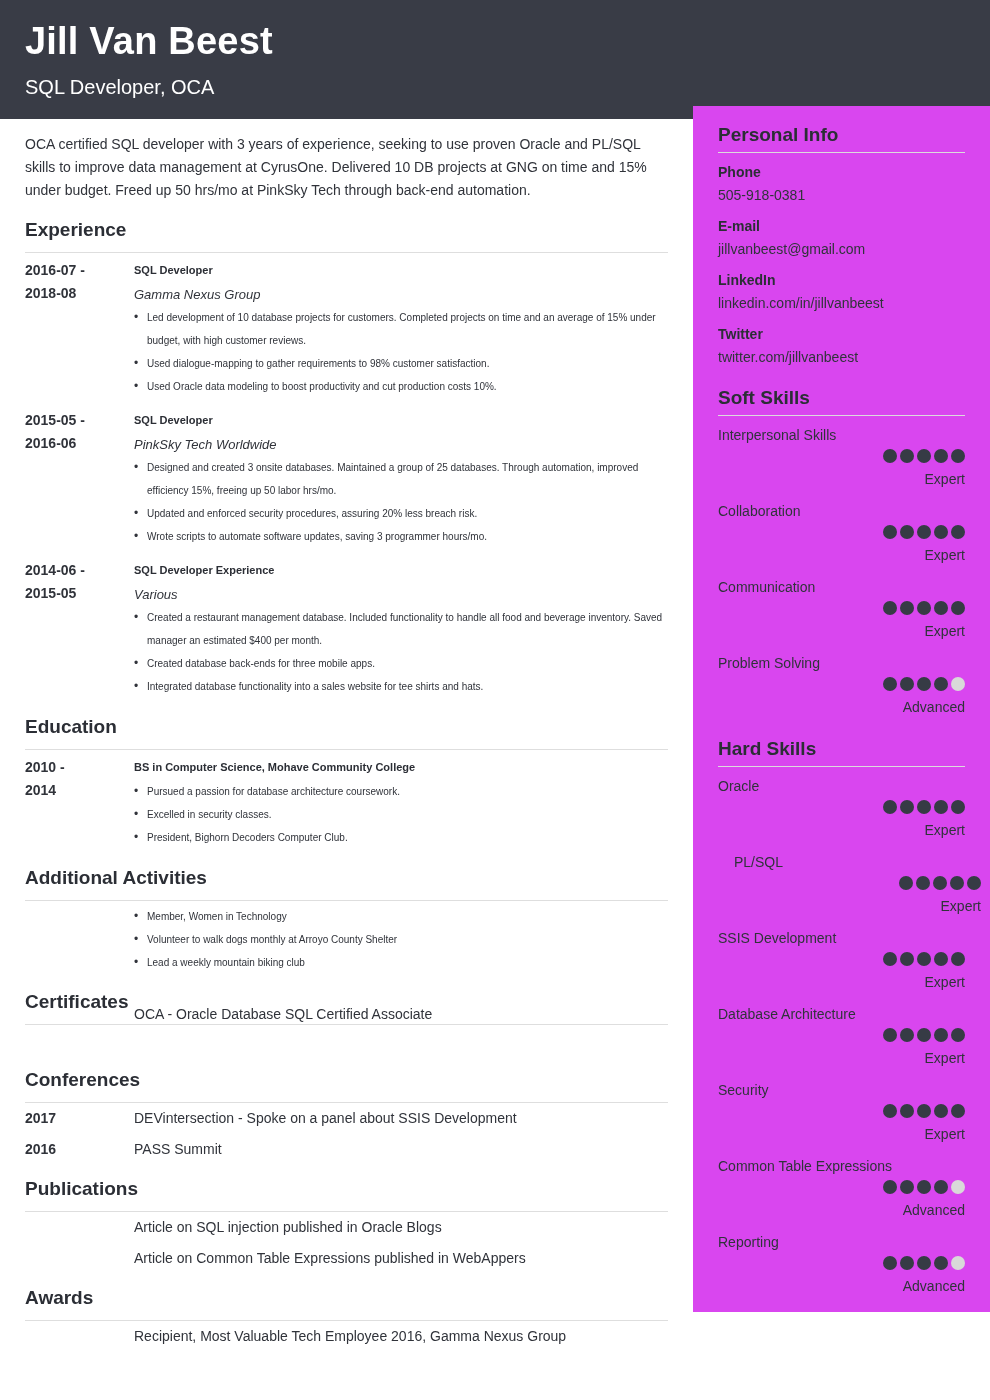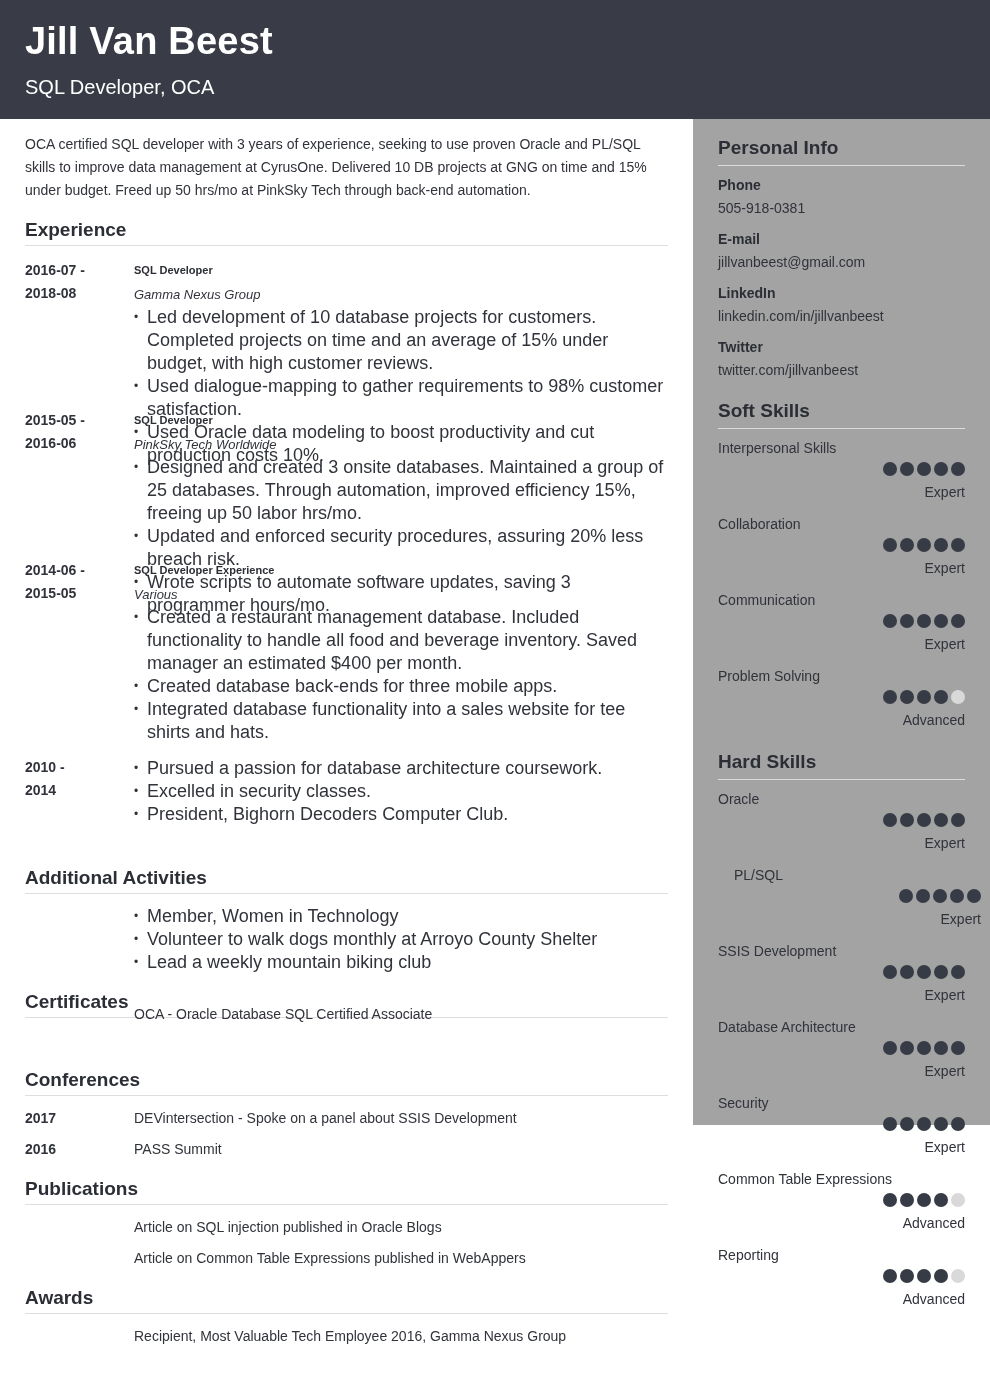--- a/index.html
+++ b/index.html
@@ -13,52 +13,52 @@
     .header .name {
       position: absolute; left: 25px; top: 20px;
       font-size: 38px; font-weight: bold; letter-spacing: 0.2px;
     }
     .header .title {
       position: absolute; left: 25px; top: 76px;
       font-size: 20px; font-weight: normal;
     }
 
     .sidebar {
-      position: absolute; left: 693px; top: 119px; width: 297px; height: 1006px;
-      background: #a3a3a3;
+      position: absolute; left: 693px; top: 106px; width: 297px; height: 1206px;
+      background: #d946ef;
     }
     .main {
       position: absolute; left: 0; top: 119px; width: 693px; height: 1281px;
       background: #ffffff;
     }
 
     .summary {
       position: absolute; left: 25px; top: 14px; width: 640px;
       font-size: 14px; line-height: 23px; color: #30333a;
     }
 
     .section-title {
       position: absolute; left: 25px; width: 643px;
       font-size: 19px; font-weight: bold; color: #2b2e35;
-      padding-bottom: 3px; border-bottom: 1px solid #dedede;
+      padding-bottom: 10px; border-bottom: 1px solid #dedede;
       line-height: 24px;
     }
 
     .entry { position: absolute; left: 25px; width: 643px; }
     .entry .date {
       position: absolute; left: 0; top: 0; width: 100px;
       font-size: 14px; font-weight: bold; line-height: 23px; color: #30333a;
     }
     .entry .body { position: absolute; left: 109px; top: 0; width: 534px; }
     .entry .role { font-size: 11px; font-weight: bold; line-height: 23px; color: #2b2e35; }
     .entry .company { font-size: 13px; font-style: italic; line-height: 23px; color: #30333a; margin-top: 1px; }
     .entry ul { list-style: none; margin-top: 0; }
     .entry li {
       position: relative; padding-left: 13px;
-      font-size: 18px; line-height: 23px; color: #30333a;
+      font-size: 10px; line-height: 23px; color: #30333a;
     }
     .entry li::before {
       content: "\2022"; position: absolute; left: 0; top: 0; font-size: 12px;
     }
 
     .plain-line {
       position: absolute; left: 134px; width: 534px;
       font-size: 14px; line-height: 23px; color: #30333a;
     }
     .year-line {
@@ -141,27 +141,29 @@
       <div class="role">SQL Developer Experience</div>
       <div class="company">Various</div>
       <ul>
         <li>Created a restaurant management database. Included functionality to handle all food and beverage inventory. Saved manager an estimated $400 per month.</li>
         <li>Created database back-ends for three mobile apps.</li>
         <li>Integrated database functionality into a sales website for tee shirts and hats.</li>
       </ul>
     </div>
   </div>
 
+  <div class="section-title" style="top:596px;">Education</div>
 
   <div class="entry" style="top:637px;">
     <div class="date">
       <div>2010 -</div>
       <div>2014</div>
     </div>
     <div class="body">
+      <div class="role">BS in Computer Science, Mohave Community College</div>
       <ul style="margin-top:1px;">
         <li>Pursued a passion for database architecture coursework.</li>
         <li>Excelled in security classes.</li>
         <li>President, Bighorn Decoders Computer Club.</li>
       </ul>
     </div>
   </div>
 
   <div class="section-title" style="top:747px;">Additional Activities</div>
   <div class="entry" style="top:786px;">

